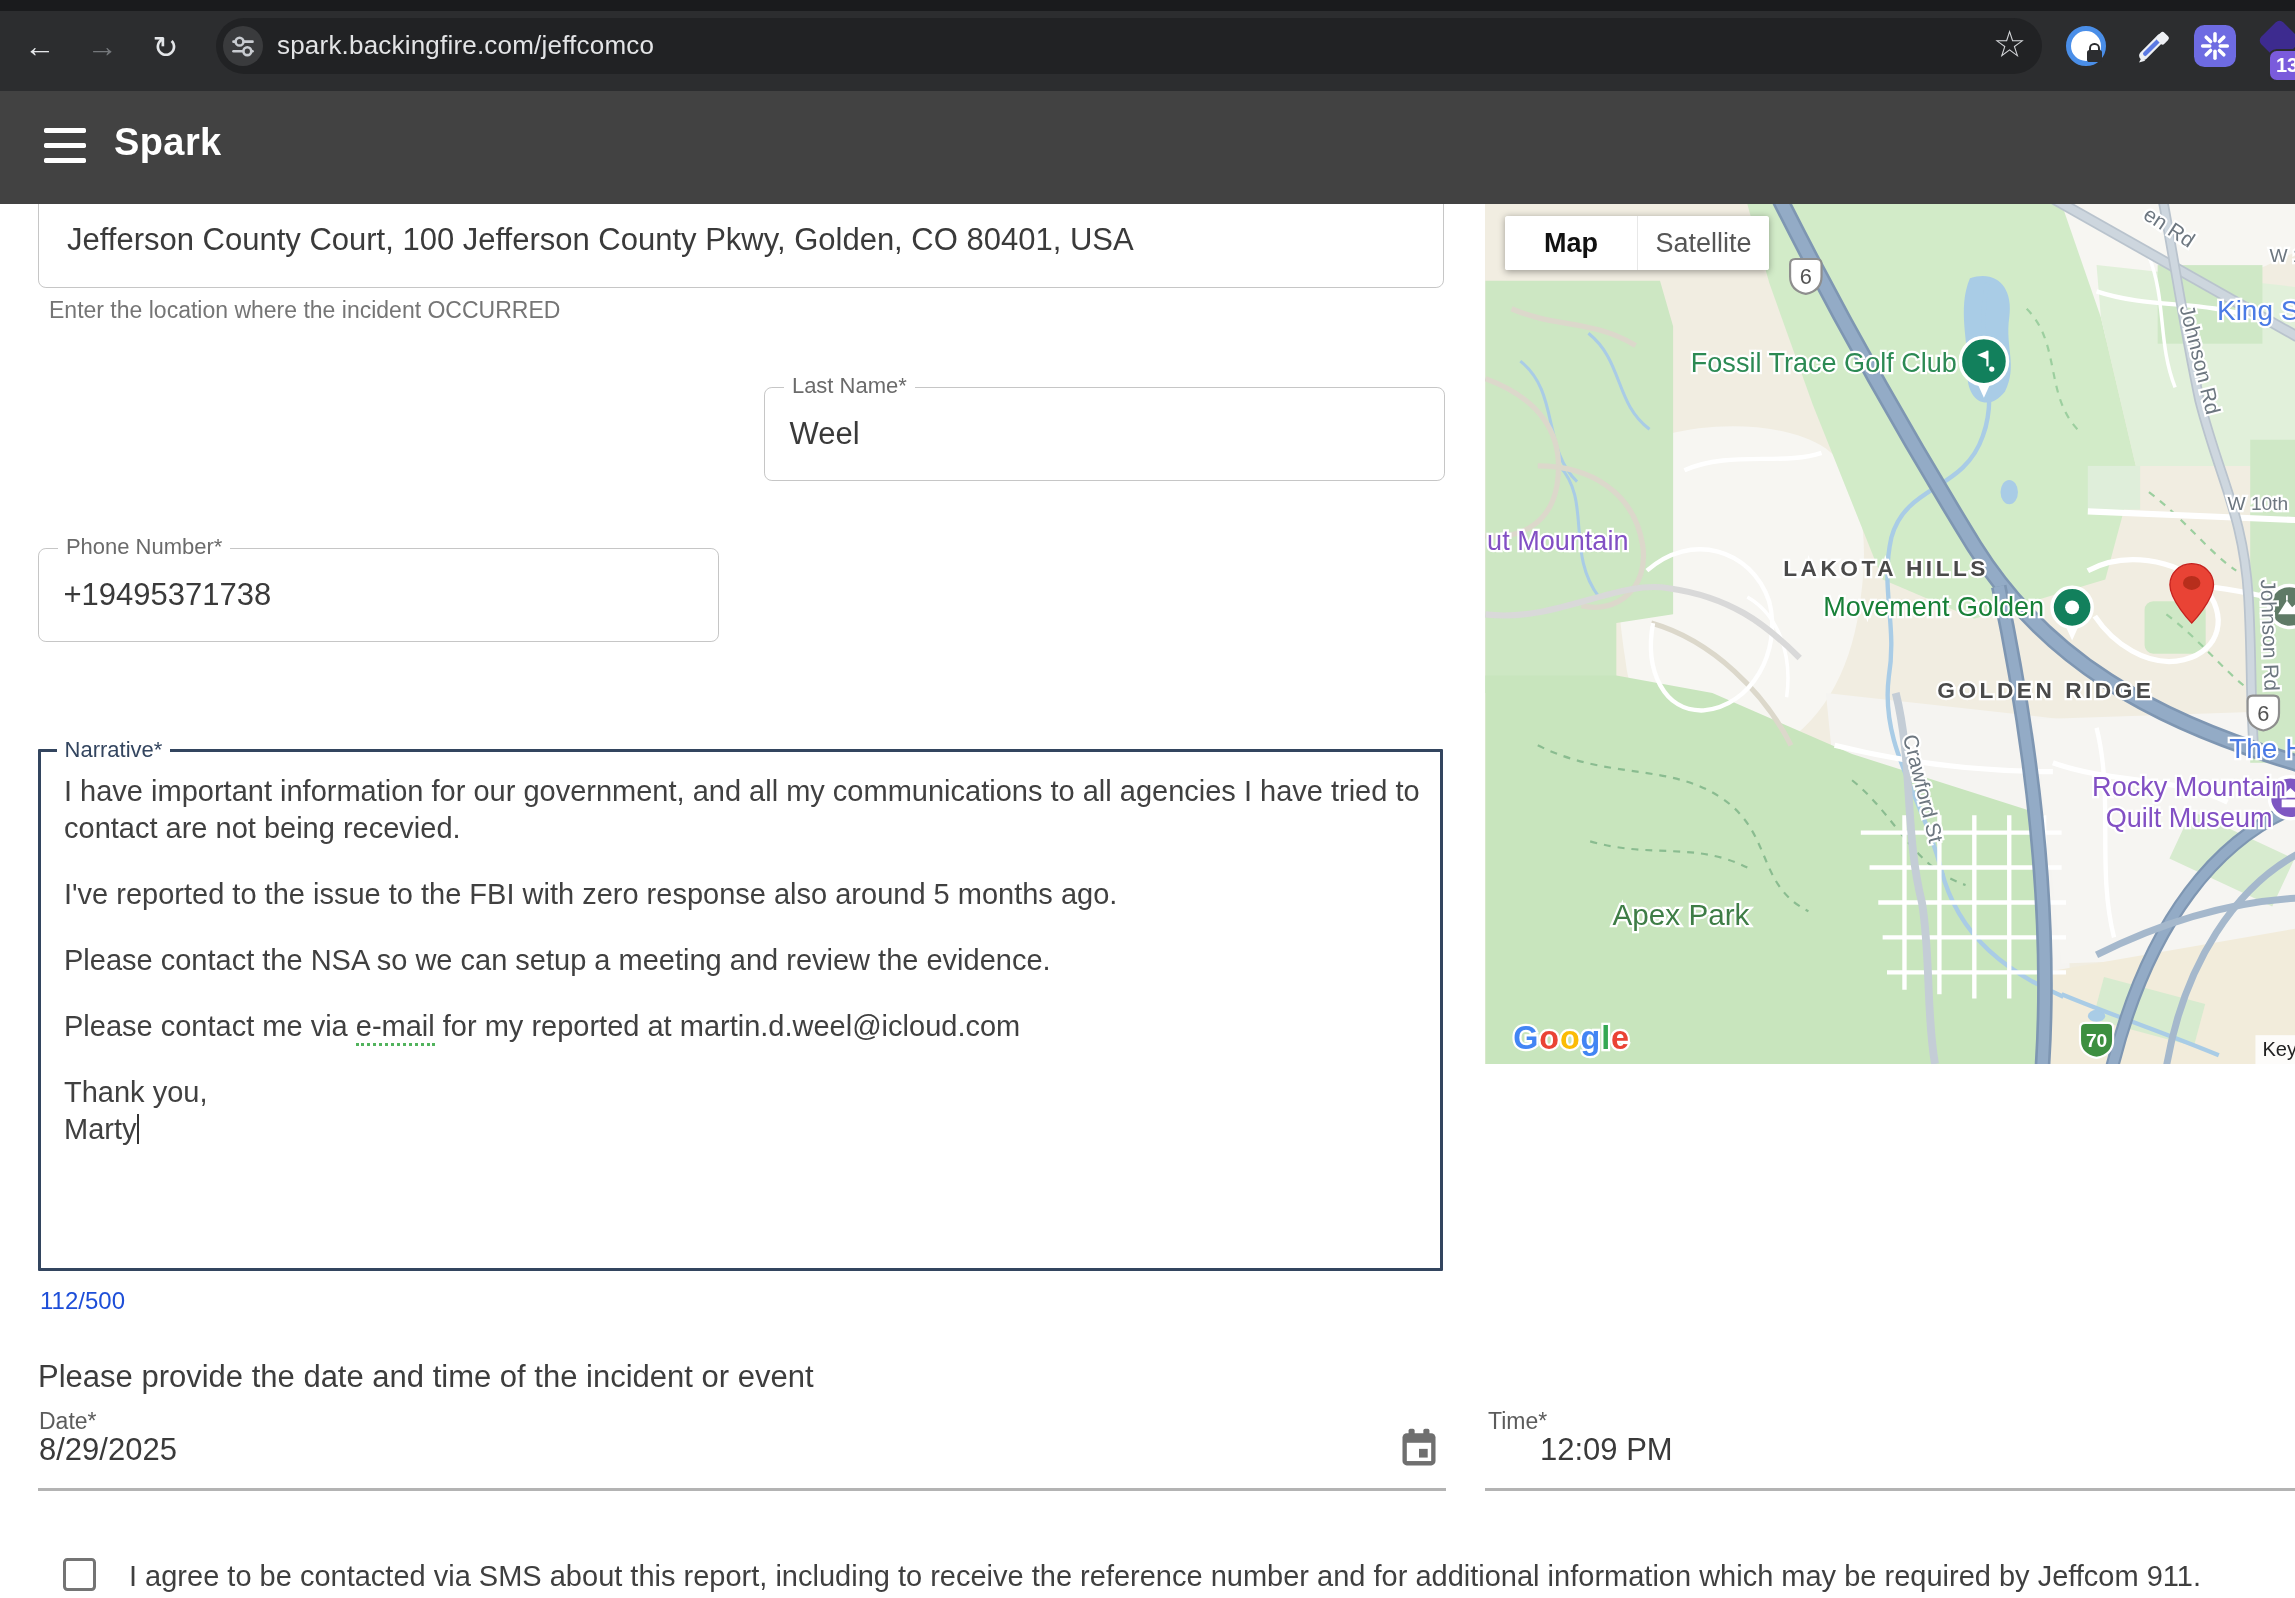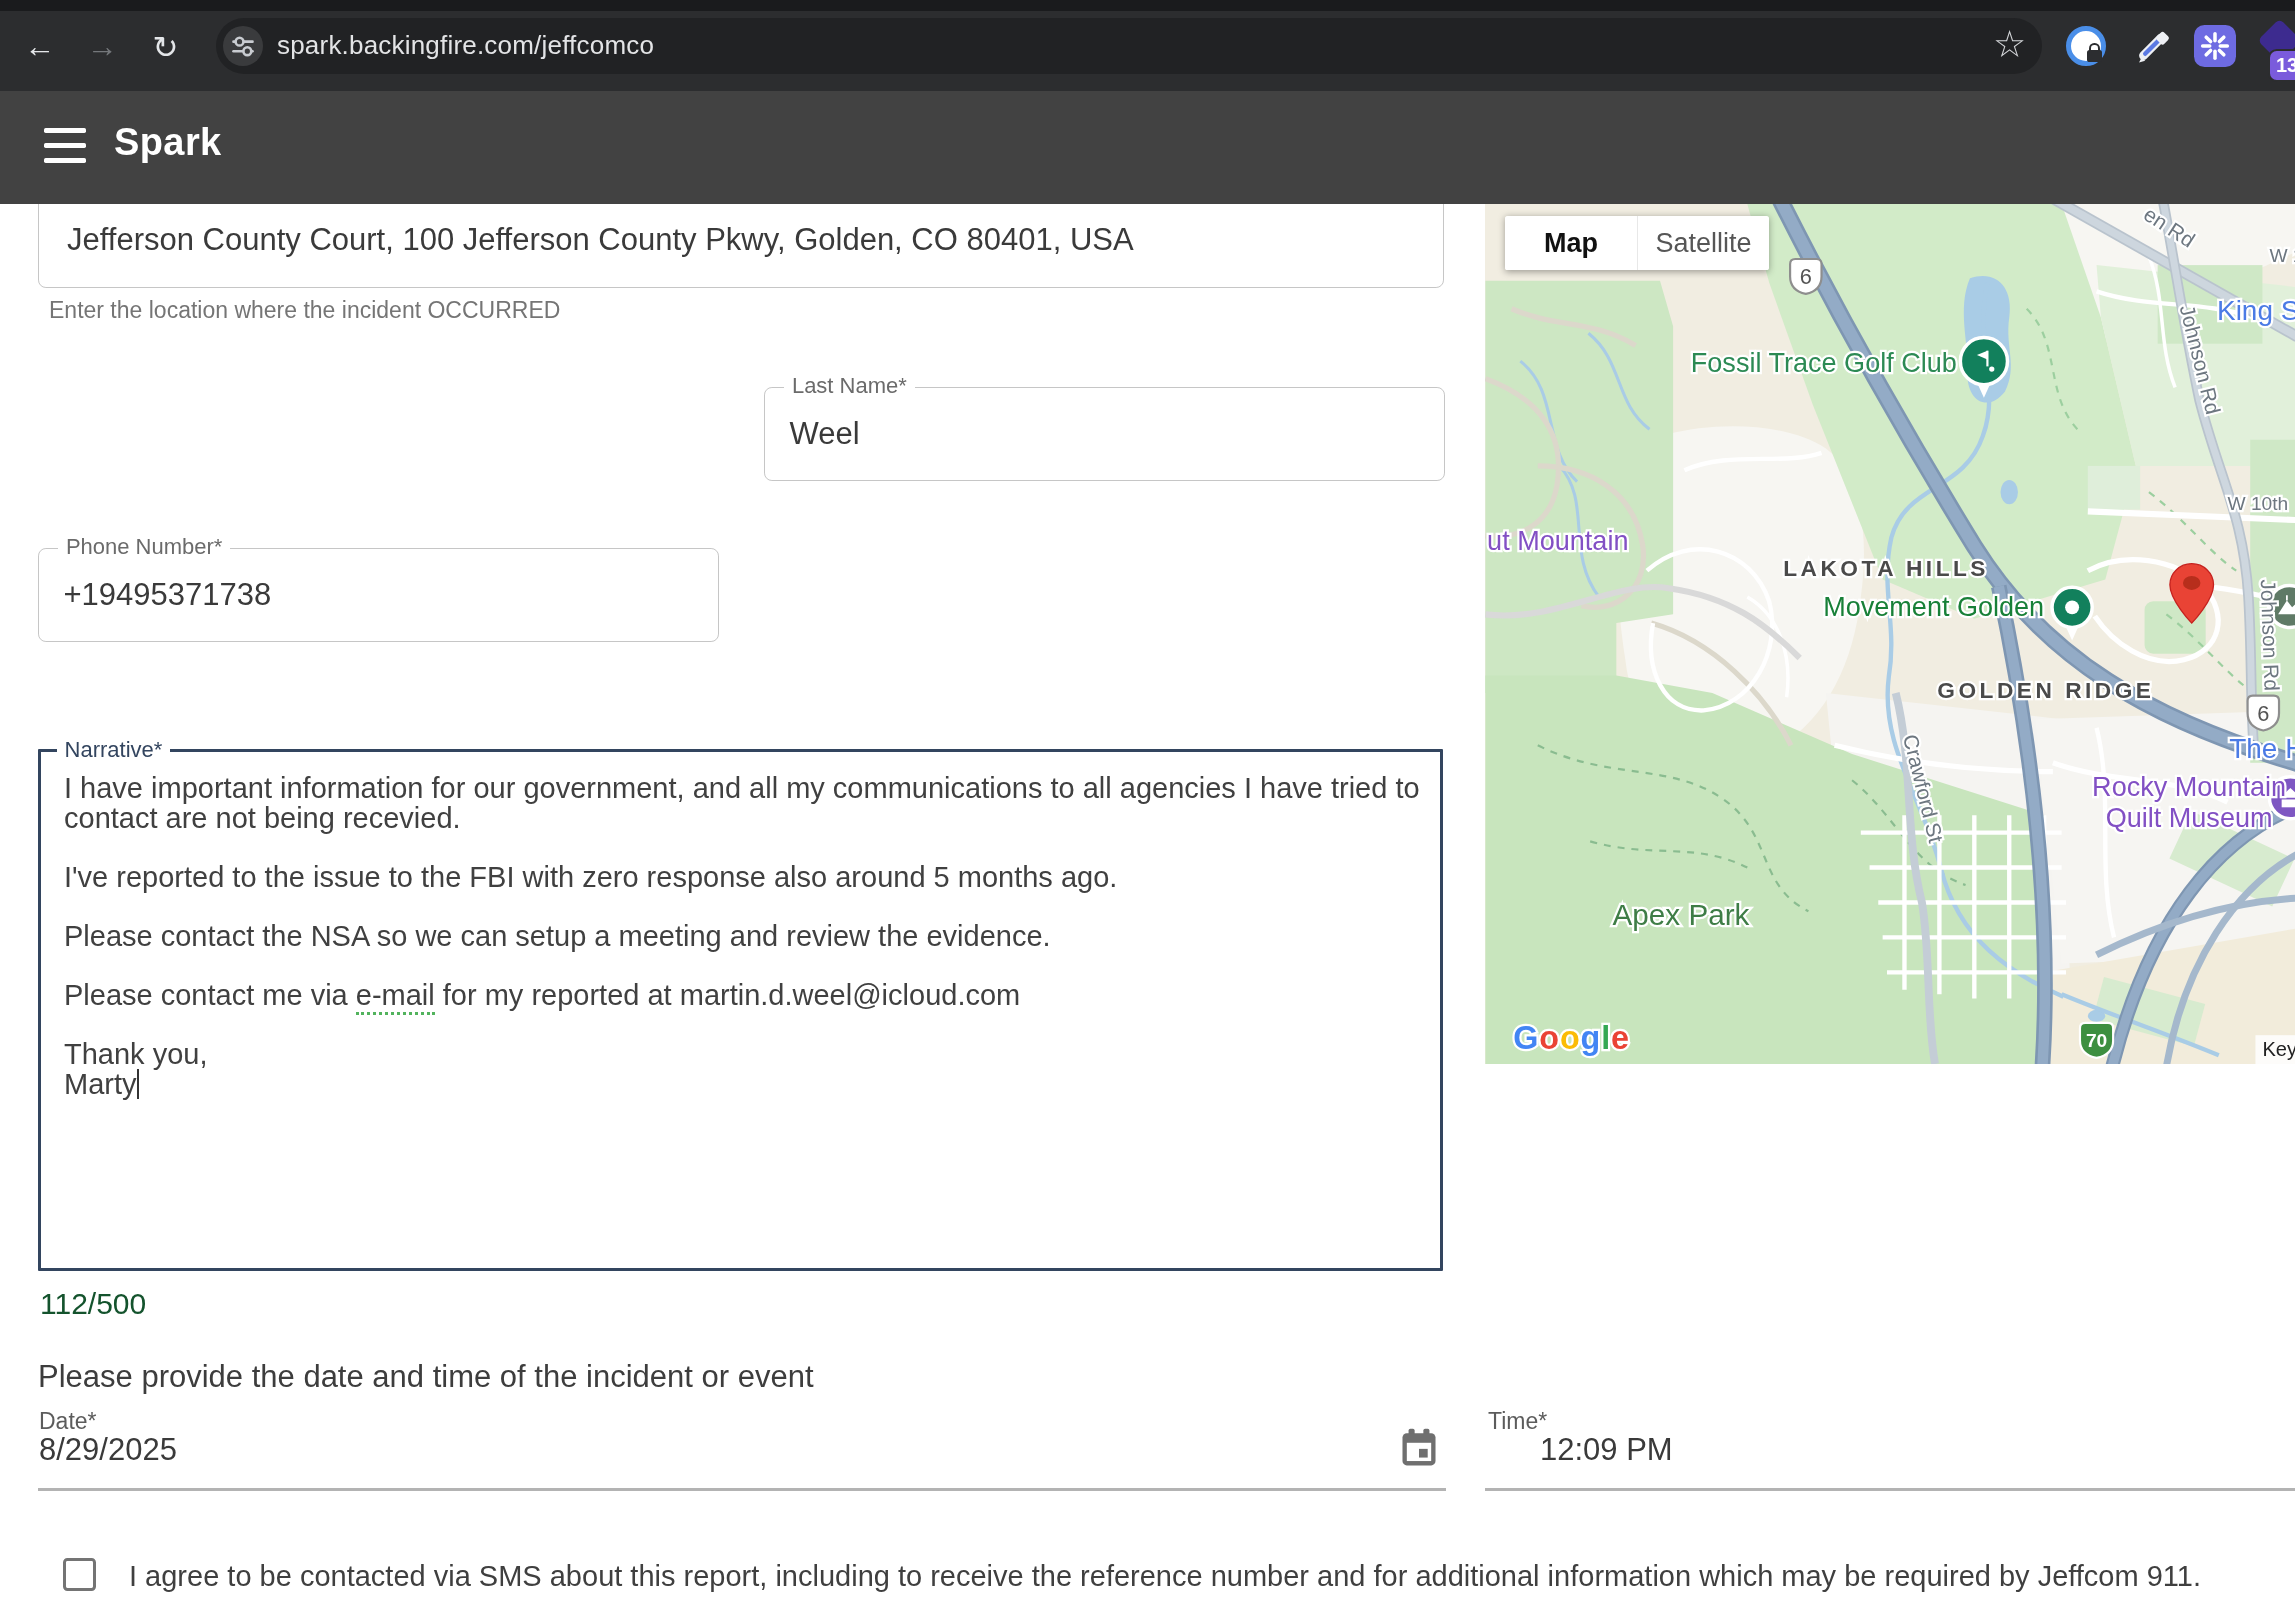--- a/index.html
+++ b/index.html
@@ -44,25 +44,25 @@
   .loc-field{left:38px;top:-12.2px;width:1406px;height:96px;display:flex;align-items:center;padding-left:28px;}
   .helper{left:49px;top:93px;font-size:23px;color:#757575;}
 
   .fn-field{left:38px;top:183px;width:681px;height:94px;display:flex;align-items:center;padding-left:24.5px;}
   .ln-field{left:764px;top:183px;width:681px;height:94px;display:flex;align-items:center;padding-left:24.5px;}
   .ph-field{left:38px;top:344px;width:681px;height:94px;display:flex;align-items:center;padding-left:24.5px;}
 
   .h1{left:38px;top:486px;font-size:31px;color:#3d3d3d;}
   .narrative{left:38px;top:545px;width:1405px;height:522px;border:3.5px solid #33455f;border-radius:1px;background:#fff;}
   .narrative .legend{color:#33455f;left:15.7px;}
-  .ntext{position:absolute;left:23px;top:21px;right:19px;font-size:29px;line-height:30px;color:#404040;}
+  .ntext{position:absolute;left:23px;top:21px;right:19px;font-size:29px;line-height:37px;color:#404040;}
   .ntext p{margin:0 0 29px 0;}
   .squiggle{border-bottom:3.5px dotted #52b35d;padding-bottom:0.9px;}
   .cursor{display:inline-block;width:2.6px;height:30px;background:#333;vertical-align:-5.2px;}
-  .counter{left:40px;top:1083px;font-size:30px;color:#14532d;}
+  .counter{left:40px;top:1083px;font-size:24px;color:#1d4ed8;}
 
   .h2{left:38px;top:1155px;font-size:31px;color:#3d3d3d;}
   .sublabel{font-size:23px;color:#5c5c5c;}
   .dval{font-size:31px;color:#3a3a3a;}
   .uline{height:2.6px;background:#b3b3b3;}
 
   .checkbox{left:63px;top:1354px;width:33px;height:33px;border:3.5px solid #747474;border-radius:4.4px;background:#fff;}
   .consent{left:129px;top:1356px;font-size:29px;color:#3f3f3f;white-space:nowrap;}
 
   

